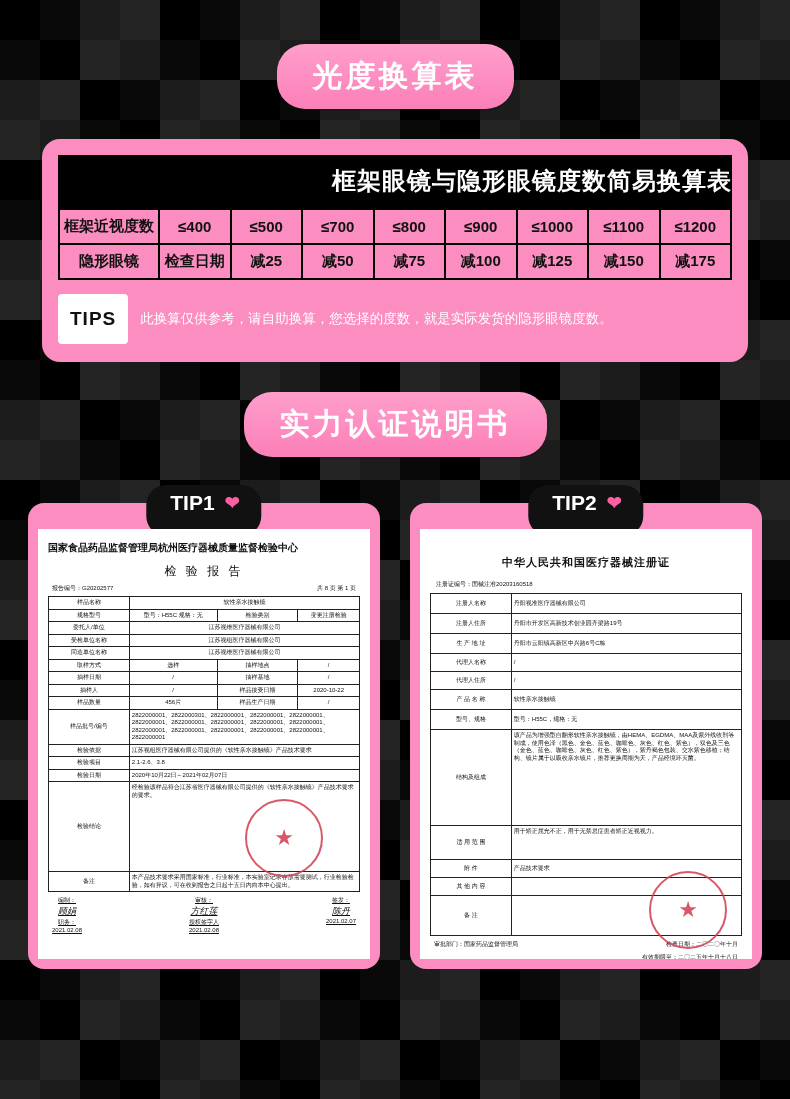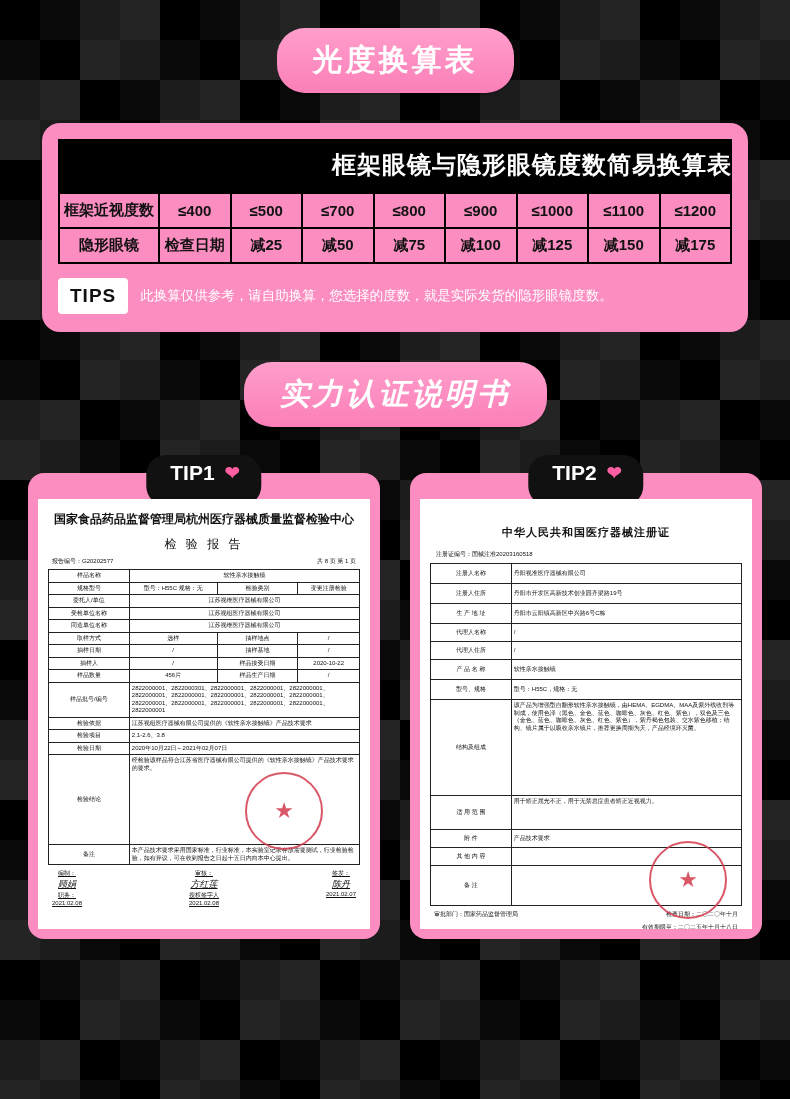--- a/index.html
+++ b/index.html
@@ -40,22 +40,22 @@
     border-radius: 28px;
     color:#fff;
     font-size: 30px;
     font-weight: bold;
     letter-spacing: 3px;
     text-align:center;
     padding: 12px 36px;
     width: fit-content;
     box-shadow: 0 2px 0 rgba(0,0,0,0.15);
   }
-  #title-1 { margin-top: 28px; }
-  #title-2 { margin-top: 30px; font-size: 30px; font-style: italic; }
+  #title-1 { margin-top: 44px; }
+  #title-2 { margin-top: 30px; font-size: 30px; }
 
   
   .conv-card {
     margin: 30px 42px 0 42px;
     background: #fb8dc0;
     border-radius: 18px;
     padding: 16px 16px 18px 16px;
   }
   .conv-head {
     background:#000;
@@ -90,21 +90,21 @@
     display:flex;
     align-items:center;
     margin-top: 14px;
     gap: 12px;
   }
   .tips-badge {
     background:#fff;
     color:#111;
     font-weight:bold;
     font-size:19px;
-    padding:7px 12px;
+    padding:14px 12px;
     border-radius:4px;
     letter-spacing:1px;
     flex:none;
   }
   .tips-lines { color:#fff; font-size:13.5px; line-height:1.55; }
   .tips-lines div { white-space: nowrap; }
 
   
   .certs {
     display:flex;
@@ -136,21 +136,21 @@
 
   .paper {
     background:#fff;
     height: 430px;
     padding: 8px 10px;
     font-size: 6px;
     color:#111;
     position:relative;
     overflow:hidden;
   }
-  .paper .org { text-align:center; font-size:12px; font-weight:bold; margin-top:4px;font-family:Liberation Serif, serif;}
+  .paper .org { font-size:10px; font-weight:bold; margin-top:4px;font-family:Liberation Serif, serif;}
   .paper .doctitle { text-align:center; font-size:12px; font-weight:normal; letter-spacing:3px; margin:8px 0 4px;}
   .paper .subline { display:flex; justify-content:space-between; font-size:6px; padding:0 4px 3px; }
   table.doc { width:100%; border-collapse:collapse; }
   table.doc td { border:0.5px solid #222; font-size:6px; padding:2px 2px; line-height:1.25; }
   table.doc td.lbl { width:26%; text-align:center; background:#fff; }
   .c { text-align:center; }
   .tiny { font-size:5.2px; line-height:1.3; }
   .sig-row { display:flex; justify-content:space-between; font-size:6px; margin-top:4px; padding:0 4px;}
   .sig-col { text-align:center;text-decoration:underline; }
   .handwrite { font-family:"Liberation Serif", serif; font-style:italic; font-size:9px; }

